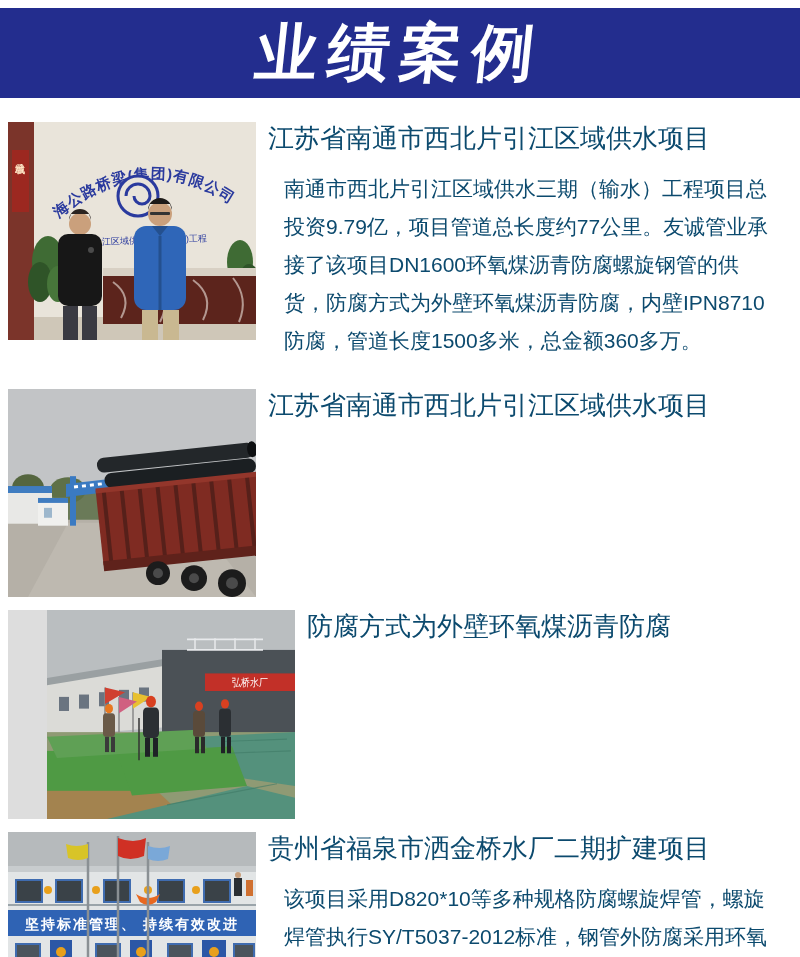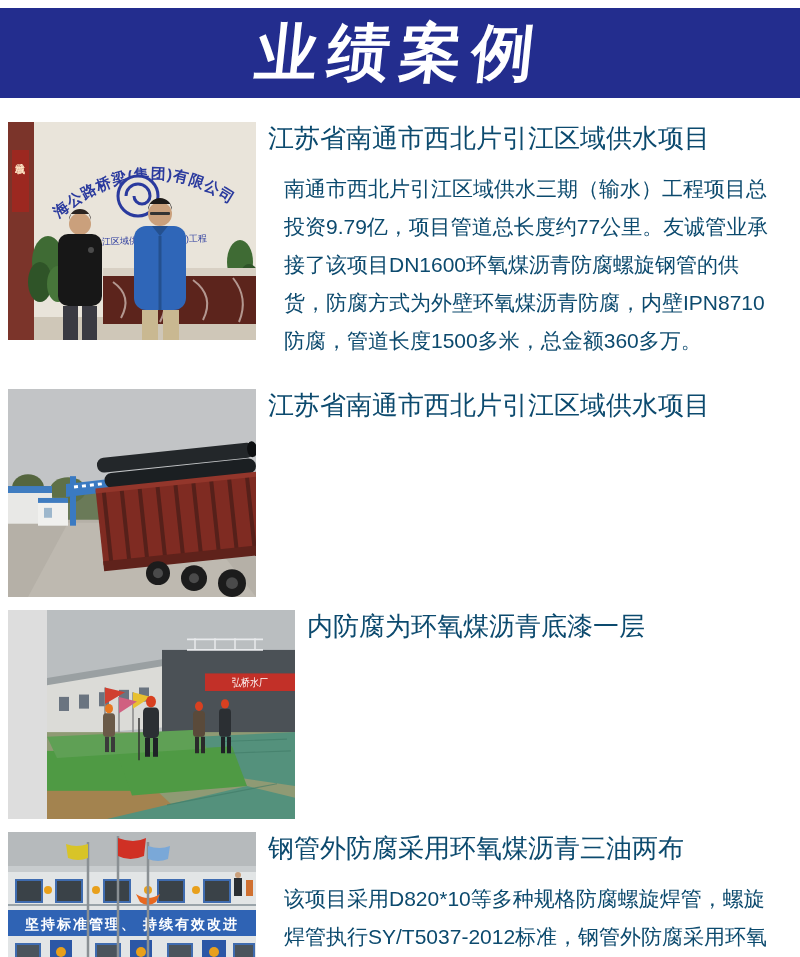--- a/index.html
+++ b/index.html
@@ -231,21 +231,21 @@
           <g>
             <circle cx="178" cy="80" r="4" fill="#d84020"></circle>
             <rect x="172" y="84" width="12" height="24" rx="3" fill="#2b2f33"></rect>
             <rect x="174" y="108" width="4" height="14" fill="#1e2226"></rect>
               <rect x="180" y="108" width="4" height="14" fill="#1e2226"></rect>
           </g>
         </g>
       </svg>
     </div>
     <div class="text">
-      <h2 class="title">内防腐为环氧煤沥青底漆一层</h2>
+      <h2 class="title">防腐方式为外壁环氧煤沥青防腐</h2>
     </div>
   </section>
 
   <section class="case">
     <div class="photo">
       <svg viewBox="0 0 248 181" preserveAspectRatio="none">
         <rect x="0" y="0" width="248" height="45" fill="#b6babc"></rect>
         <rect x="0" y="38" width="248" height="126" fill="#e2e5e6"></rect>
         <rect x="0" y="34" width="248" height="6" fill="#c8ccce"></rect>
         <g>
@@ -296,18 +296,18 @@
           <text x="115" y="159" font-size="11" font-weight="bold" fill="#e8b83c" text-anchor="middle" letter-spacing="6">贵州 建工</text>
         </g>
         <g>
           <rect x="0" y="164" width="248" height="17" fill="#b3afa8"></rect>
           <ellipse cx="50" cy="174" rx="30" ry="4" fill="#9a968f"></ellipse>
           <ellipse cx="180" cy="172" rx="36" ry="4" fill="#a29e97"></ellipse>
         </g>
       </svg>
     </div>
     <div class="text">
-      <h2 class="title">钢管外防腐采用环氧煤沥青三油两布</h2>
+      <h2 class="title">贵州省福泉市洒金桥水厂二期扩建项目</h2>
       <p class="body">该项目采用D820*10等多种规格防腐螺旋焊管，螺旋焊管执行SY/T5037-2012标准，钢管外防腐采用环氧煤沥青三油两布，内防腐采用环氧树脂IPN8710刷两遍，管道总长度约5000米，合同总金额约220万。</p>
     </div>
   </section>
 
 </main>
 
 </body></html>

